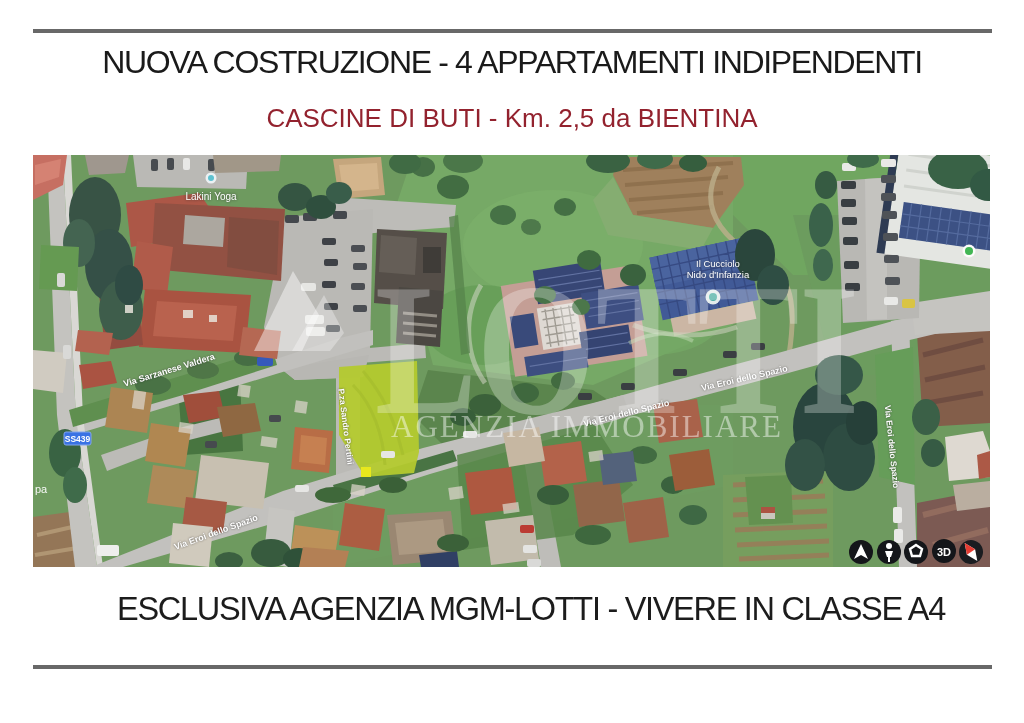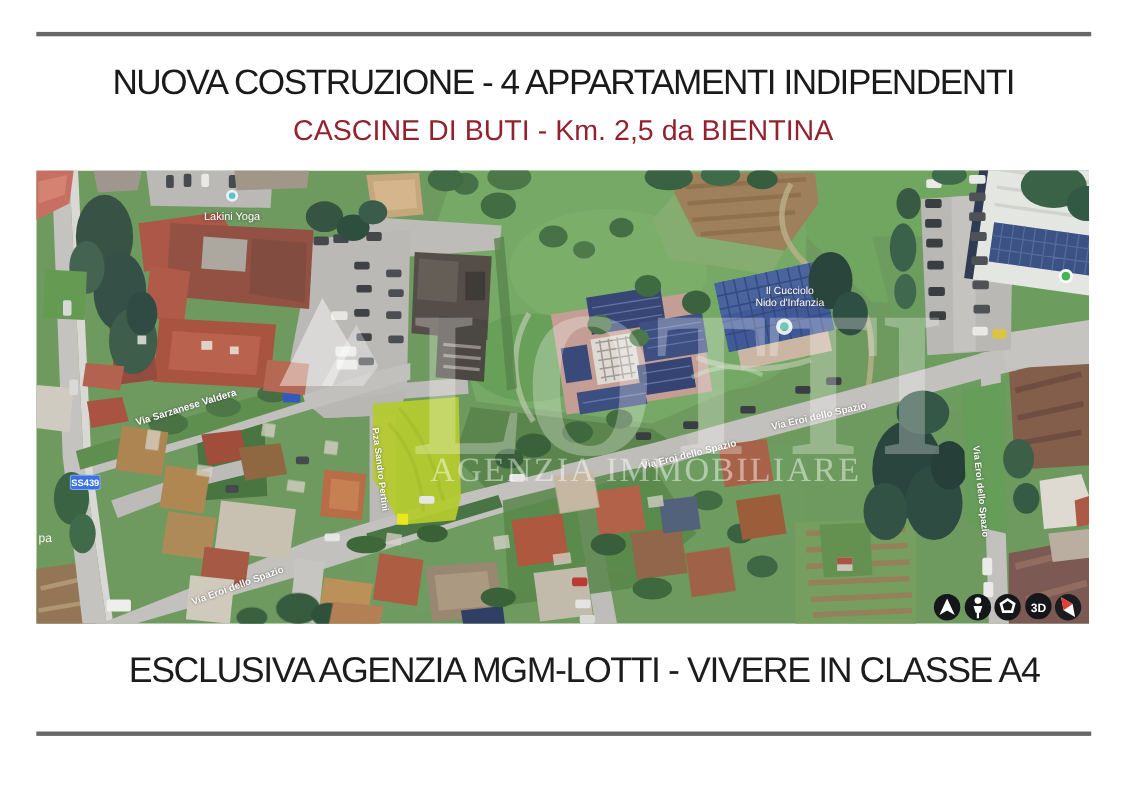--- a/index.html
+++ b/index.html
@@ -1,18 +1,18 @@
 <!DOCTYPE html>
 <html><head>
 <meta charset="utf-8">
 <style>
 html,body{margin:0;padding:0;width:1024px;height:723px;background:#ffffff;overflow:hidden;}
 body{font-family:"Liberation Sans", sans-serif;position:relative;}
 .rule{position:absolute;left:33px;width:959px;height:3.5px;background:#686868;}
-#title{position:absolute;left:0;top:56px;width:1024px;text-align:center;font-size:32px;color:#1a1a1a;letter-spacing:-1.35px;white-space:nowrap;}
+#title{position:absolute;left:0;top:44px;width:1024px;text-align:center;font-size:32px;color:#1a1a1a;letter-spacing:-1.35px;white-space:nowrap;}
 #subtitle{position:absolute;left:0;top:103px;width:1024px;text-align:center;font-size:26px;color:#93222e;white-space:nowrap;}
 #bottomtext{position:absolute;left:19px;top:591px;width:1024px;text-align:center;font-size:32.5px;color:#1c1c1c;letter-spacing:-1.3px;white-space:nowrap;}
 #map{position:absolute;left:33px;top:155px;width:957px;height:412px;}
 </style>
 </head>
 <body>
 
 <div class="rule" style="top:29px;"></div>
 
 <div id="title">NUOVA COSTRUZIONE - 4 APPARTAMENTI INDIPENDENTI</div>

